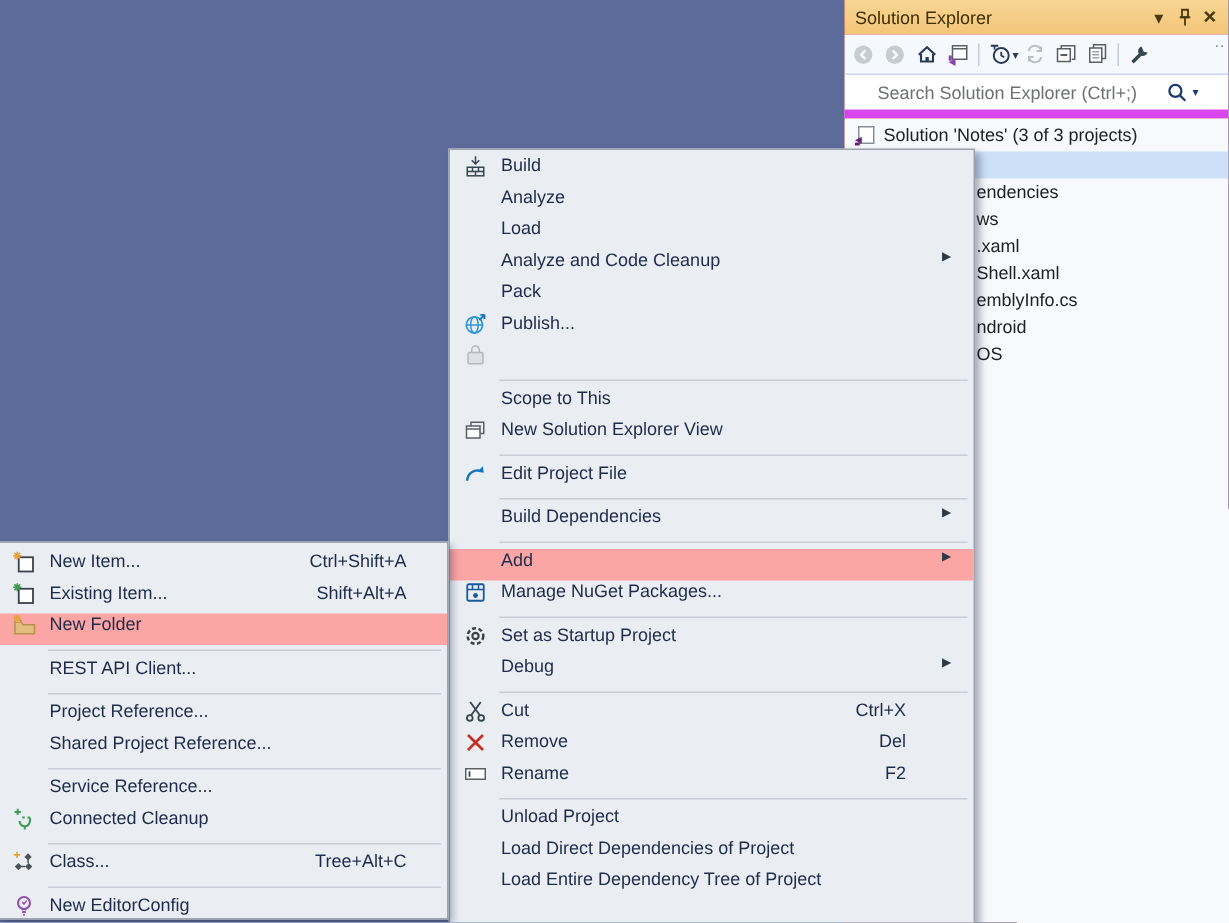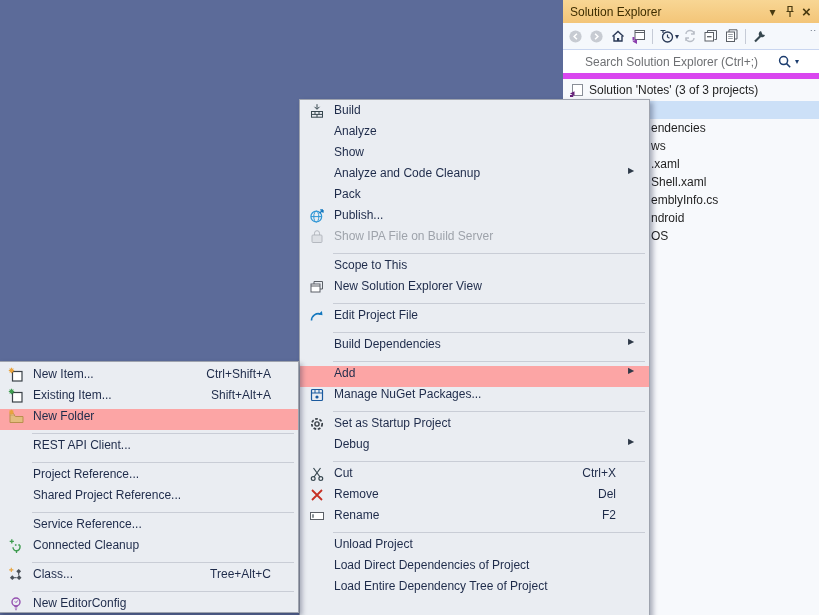--- a/index.html
+++ b/index.html
@@ -26,21 +26,21 @@
   .selrow{height:18px;background:#CCE0F7;}
   .trow{height:18px;display:flex;align-items:center;padding-left:88px;color:#1F1F1F;white-space:nowrap;}
   .trow.bold{font-weight:normal;}
   
   .menu{position:absolute;background:#EAEDF2;border:1px solid #9EA3AE;box-shadow:3px 3px 5px rgba(20,30,60,.35);box-sizing:border-box;}
   .menu-main{left:299px;top:99px;width:351px;height:530px;z-index:10;padding-top:3px;}
   .menu-sub{left:-2px;top:361px;width:301px;height:252px;z-index:20;padding-top:5px;overflow:hidden;}
   .mi{display:flex;align-items:flex-start;height:21px;padding-right:11px;}
   .mi .ic{flex:0 0 34px;width:34px;display:flex;align-items:center;justify-content:center;}
   .mi .lbl{flex:1;white-space:nowrap;}
-  .mi .sc{margin-right:8px;white-space:nowrap;}
+  .mi .sc{margin-right:20px;white-space:nowrap;}
   .menu-sub .mi .sc{margin-right:16px;}
   .mi .ar{flex:0 0 14px;font-size:8px;color:#2E3948;text-align:center;}
   .mi.hl{background:#fca5a5;}
   .mi.dis .lbl{color:#9EA3AB;}
   .msep{height:1px;background:#C9CDD6;margin:3px 4px 4px 33px;}
 </style>
 </head>
 <body>
 
 <div id="screen">
@@ -185,21 +185,21 @@
           </svg>
         </span>
       <span class="lbl">Build</span>
     </div>
     <div class="mi">
         <span class="ic"></span>
         <span class="lbl">Analyze</span>
       </div>
     <div class="mi">
         <span class="ic"></span>
-        <span class="lbl">Show</span>
+        <span class="lbl">Load</span>
       </div>
     <div class="mi">
         <span class="ic"></span>
         <span class="lbl">Analyze and Code Cleanup</span>
         <span class="ar">▶</span>
       </div>
     <div class="mi">
         <span class="ic"></span>
         <span class="lbl">Pack</span>
       </div>
@@ -214,21 +214,20 @@
         </span>
       <span class="lbl">Publish...</span>
     </div>
     <div class="mi dis">
       <span class="ic">
           <svg width="16" height="16" viewBox="0 0 16 16">
             <rect x="3" y="6" width="10" height="7.5" rx="1" stroke="#B4B8BF" fill="#DDE0E5"></rect>
             <path d="M5.5 6V4.2a2.5 2.5 0 0 1 5 0V6" stroke="#B4B8BF" fill="none"></path>
           </svg>
         </span>
-      <span class="lbl">Show IPA File on Build Server</span>
     </div>
     <div class="msep"></div>
     <div class="mi">
         <span class="ic"></span>
         <span class="lbl">Scope to This</span>
       </div>
     <div class="mi">
       <span class="ic">
           <svg width="16" height="16" viewBox="0 0 16 16">
             <rect x="2" y="5" width="9" height="8" fill="#fff" stroke="#5A5F66"></rect>

